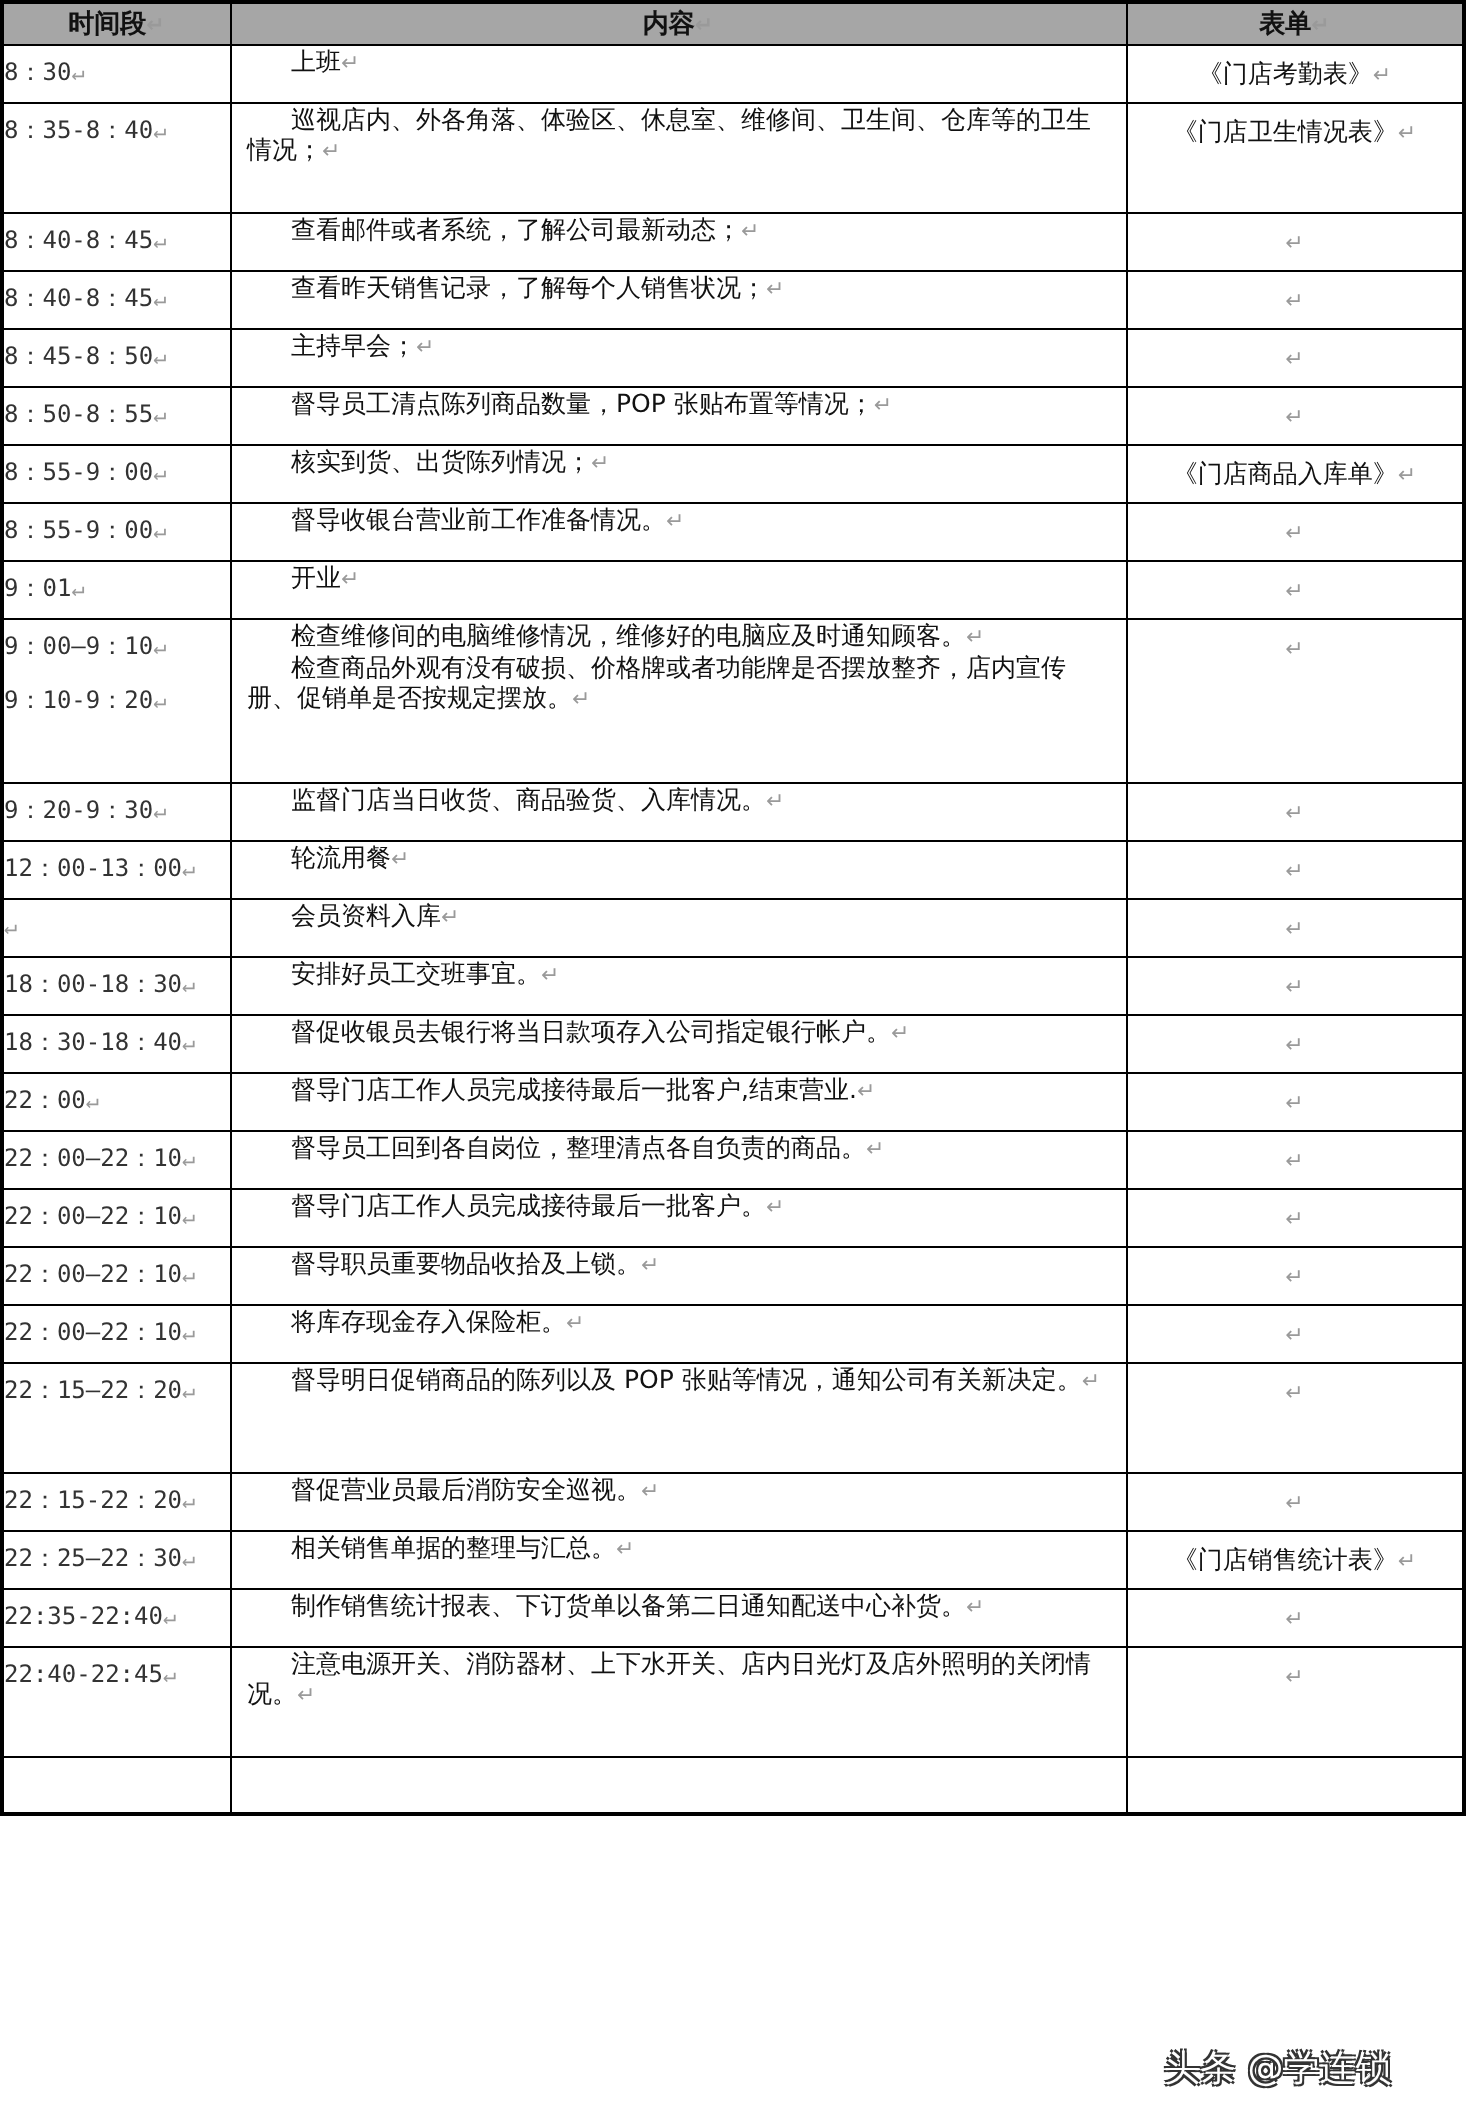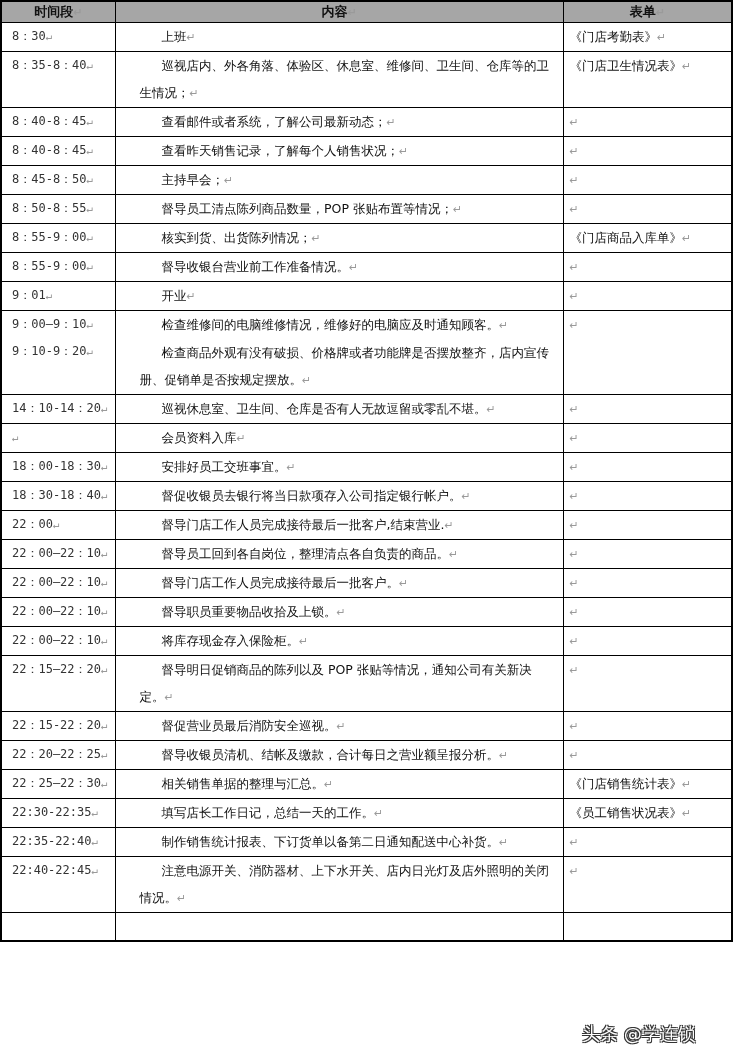--- a/index.html
+++ b/index.html
@@ -6,24 +6,24 @@
     body { width:733px; height:1059px; position:relative; overflow:hidden;
       font-family:"DejaVu Sans", sans-serif; color:#111; }
     table { position:absolute; left:0; top:0; width:731px; border-collapse:collapse;
       table-layout:fixed; border:2px solid #000; }
     col.c1 { width:114px; } col.c2 { width:448px; } col.c3 { width:169px; }
     th { background:#a6a6a6; font-weight:bold; font-size:13px; height:20px;
       border:1px solid #000; padding:0; text-align:center; color:#111; }
     td { border:1px solid #000; font-size:12.5px; vertical-align:top;
       padding:5px 6px 0 6px; line-height:27px; }
     td.time { font-family:"DejaVu Sans Mono", monospace; font-size:12px; color:#333;
-      padding-top:0; line-height:27px; padding-left:10px; }
-    td.content { padding-left:24px; padding-top:0; line-height:27px; }
+      padding-top:0; line-height:27px; padding-left:0; }
+    td.content { padding-left:8px; padding-top:0; line-height:15px; }
     td.content .ind { display:inline-block; width:22px; }
-    td.form { padding-top:0; line-height:27px; padding-left:6px; }
+    td.form { padding-top:0; line-height:27px; padding-left:6px;text-align:center; }
     tr.r1 td { height:27px; }
     tr.r2 td { height:54px; }
     tr.r3 td { height:81px; }
     .pm { color:#9a9a9a; font-size:11px; }
     .time-line { display:block; }
     .watermark { position:absolute; left:582px; top:1022px; font-size:18px; color:#fff;
       font-family:"DejaVu Sans", sans-serif;
       text-shadow: -1px -1px 0 #333, 1px -1px 0 #333, -1px 1px 0 #333, 1px 1px 0 #333; }
   </style>
 </head>
@@ -112,23 +112,30 @@
           <span class="time-line"><span>9：10-9：20</span><span class="pm">↵</span></span>
         </td>
         <td class="content">
           <div><span class="ind"></span><span>检查维修间的电脑维修情况，维修好的电脑应及时通知顾客。</span><span class="pm">↵</span></div>
           <div><span class="ind"></span><span>检查商品外观有没有破损、价格牌或者功能牌是否摆放整齐，店内宣传册、促销单是否按规定摆放。</span><span class="pm">↵</span></div>
         </td>
         <td class="form"><span></span><span class="pm">↵</span></td>
       </tr>
       <tr class="r1">
         <td class="time">
-          <span class="time-line"><span>14：10-14：20</span><span class="pm">↵</span></span>
-        </td>
-        <td class="content"><span class="ind"></span><span>巡视休息室、卫生间、仓库是否有人无故逗留或零乱不堪。</span><span class="pm">↵</span></td>
+          <span class="time-line"><span>9：20-9：30</span><span class="pm">↵</span></span>
+        </td>
+        <td class="content"><span class="ind"></span><span>监督门店当日收货、商品验货、入库情况。</span><span class="pm">↵</span></td>
+        <td class="form"><span></span><span class="pm">↵</span></td>
+      </tr>
+      <tr class="r1">
+        <td class="time">
+          <span class="time-line"><span>12：00-13：00</span><span class="pm">↵</span></span>
+        </td>
+        <td class="content"><span class="ind"></span><span>轮流用餐</span><span class="pm">↵</span></td>
         <td class="form"><span></span><span class="pm">↵</span></td>
       </tr>
       <tr class="r1">
         <td class="time">
           <span class="time-line"><span></span><span class="pm">↵</span></span>
         </td>
         <td class="content"><span class="ind"></span><span>会员资料入库</span><span class="pm">↵</span></td>
         <td class="form"><span></span><span class="pm">↵</span></td>
       </tr>
       <tr class="r1">
@@ -185,42 +192,28 @@
           <span class="time-line"><span>22：15—22：20</span><span class="pm">↵</span></span>
         </td>
         <td class="content"><span class="ind"></span><span>督导明日促销商品的陈列以及 POP 张贴等情况，通知公司有关新决定。</span><span class="pm">↵</span></td>
         <td class="form"><span></span><span class="pm">↵</span></td>
       </tr>
       <tr class="r1">
         <td class="time">
           <span class="time-line"><span>22：15-22：20</span><span class="pm">↵</span></span>
         </td>
         <td class="content"><span class="ind"></span><span>督促营业员最后消防安全巡视。</span><span class="pm">↵</span></td>
-        <td class="form"><span></span><span class="pm">↵</span></td>
-      </tr>
-      <tr class="r1">
-        <td class="time">
-          <span class="time-line"><span>22：20—22：25</span><span class="pm">↵</span></span>
-        </td>
-        <td class="content"><span class="ind"></span><span>督导收银员清机、结帐及缴款，合计每日之营业额呈报分析。</span><span class="pm">↵</span></td>
         <td class="form"><span></span><span class="pm">↵</span></td>
       </tr>
       <tr class="r1">
         <td class="time">
           <span class="time-line"><span>22：25—22：30</span><span class="pm">↵</span></span>
         </td>
         <td class="content"><span class="ind"></span><span>相关销售单据的整理与汇总。</span><span class="pm">↵</span></td>
         <td class="form"><span>《门店销售统计表》</span><span class="pm">↵</span></td>
-      </tr>
-      <tr class="r1">
-        <td class="time">
-          <span class="time-line"><span>22:30-22:35</span><span class="pm">↵</span></span>
-        </td>
-        <td class="content"><span class="ind"></span><span>填写店长工作日记，总结一天的工作。</span><span class="pm">↵</span></td>
-        <td class="form"><span>《员工销售状况表》</span><span class="pm">↵</span></td>
       </tr>
       <tr class="r1">
         <td class="time">
           <span class="time-line"><span>22:35-22:40</span><span class="pm">↵</span></span>
         </td>
         <td class="content"><span class="ind"></span><span>制作销售统计报表、下订货单以备第二日通知配送中心补货。</span><span class="pm">↵</span></td>
         <td class="form"><span></span><span class="pm">↵</span></td>
       </tr>
       <tr class="r2">
         <td class="time">

